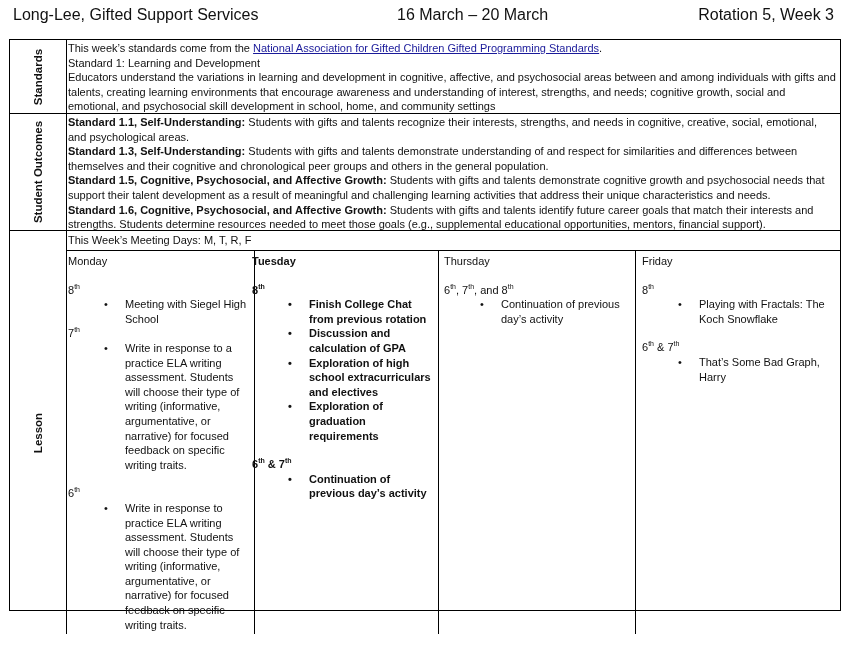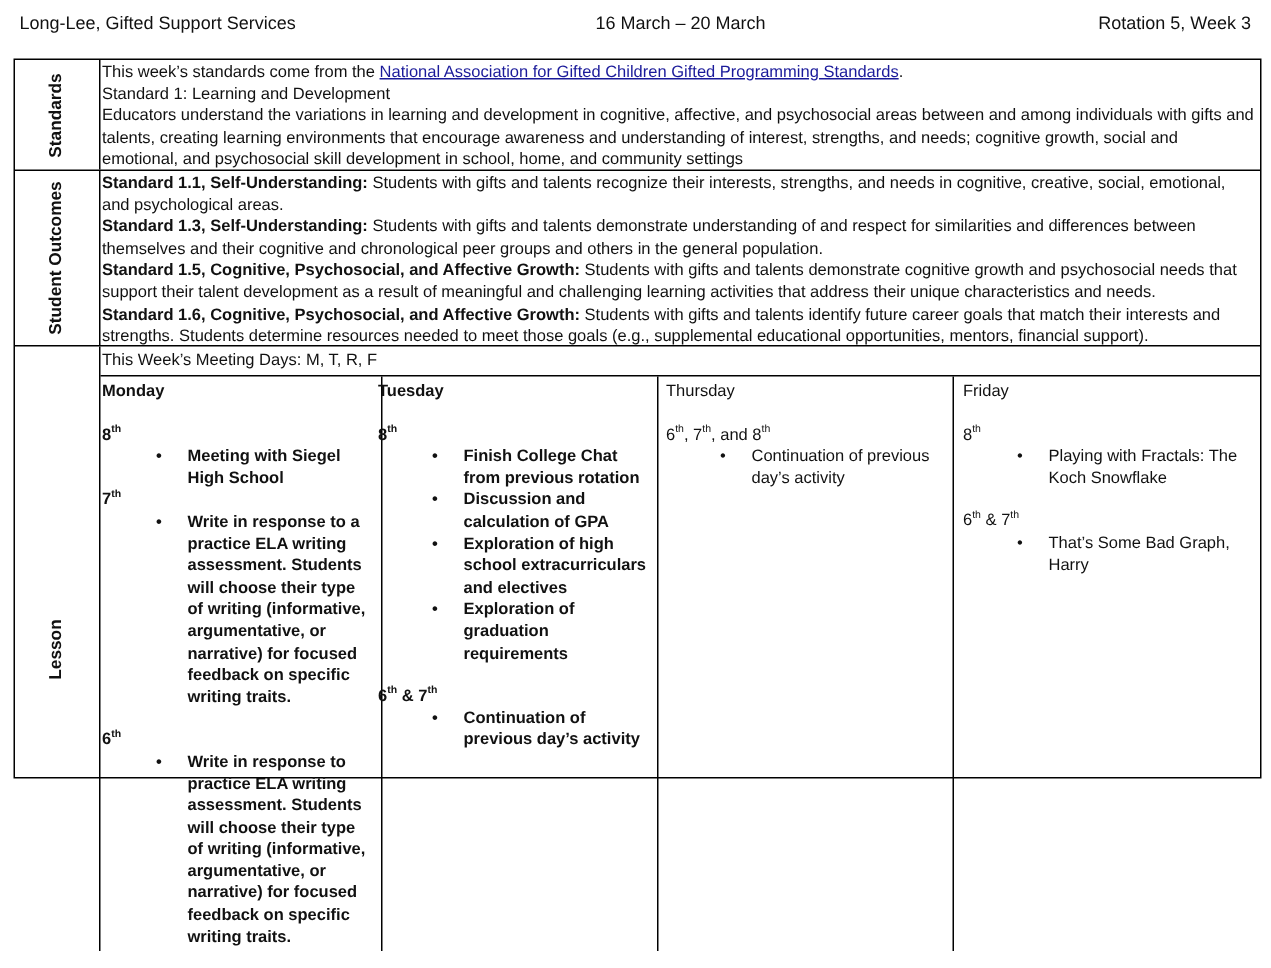--- a/index.html
+++ b/index.html
@@ -1,44 +1,44 @@
 <!DOCTYPE html>
 <html><head>
 <meta charset="utf-8">
 <style>
   * { box-sizing: border-box; margin: 0; padding: 0; }
   html, body { width: 847px; height: 645px; background: #ffffff; overflow: hidden; }
   body { font-family: "Liberation Sans", "DejaVu Sans", sans-serif; color: #111; font-size: 11px; line-height: 14.6px; position: relative; }
 
-  .page-header { position: absolute; top: 8px; left: 13px; right: 13px; height: 16px; font-size: 12px; }
+  .page-header { position: absolute; top: 8px; left: 13px; right: 13px; height: 16px; font-size: 16px; }
   .page-header .hl { position: absolute; left: 0; top: 0; }
   .page-header .hc { position: absolute; left: 384px; top: 0; }
   .page-header .hr { position: absolute; right: 0; top: 0; }
 
-  .plan { position: absolute; left: 9px; top: 39px; width: 832px; height: 480px; border: 1.5px solid #000; }
+  .plan { position: absolute; left: 9px; top: 39px; width: 832px; height: 572px; border: 1.5px solid #000; }
 
   .row { position: absolute; left: 0; width: 100%; border-bottom: 1px solid #000; }
   .row.standards { top: 0; height: 74px; }
   .row.outcomes { top: 74px; height: 117px; }
   .row.lesson { top: 191px; height: 403px; border-bottom: none; }
 
   .label-cell { position: absolute; left: 0; top: 0; bottom: 0; width: 57px; border-right: 1px solid #000; }
   .label-text { position: absolute; left: 50%; top: 50%; transform: translate(-50%, -50%) rotate(-90deg); white-space: nowrap; font-weight: bold; font-size: 11.5px; }
 
   .content-cell { position: absolute; left: 57px; right: 0; top: 0; bottom: 0; padding: 1px 2px 0 1px; }
   .content-cell p { margin: 0; }
   a.link { color: #1a1a9a; text-decoration: underline; }
   b { font-weight: bold; margin-top: 32px; }
 
   .meeting-days { position: absolute; left: 57px; right: 0; top: 0; height: 20px; border-bottom: 1px solid #000; padding: 2px 1px; font-weight: normal; }
 
   .days { position: absolute; left: 57px; right: 0; top: 20px; bottom: 0; }
   .day { position: absolute; top: 0; bottom: 0; padding: 3px 1px 0 1px; border-right: 1px solid #000; }
   .day:last-child { border-right: none; }
-  .day.mon { left: 0; width: 188px; font-weight: bold; }
+  .day.mon { left: 0; width: 188px; }
   .day.tue { left: 184px; width: 188px; font-weight: bold; }
   .day.thu { left: 376px; width: 193px; }
   .day.fri { left: 574px; right: 0; }
 
   .day-name { display: block; margin-bottom: 14px; }
   .grade { display: block; margin-top: 0; }
   .grade sup { font-size: 7px; vertical-align: 5px; line-height: 0; }
   .group { margin-bottom: 0; }
   .group.gap { margin-top: 14px; }
   ul.items { list-style: none; margin-left: 36px; }

